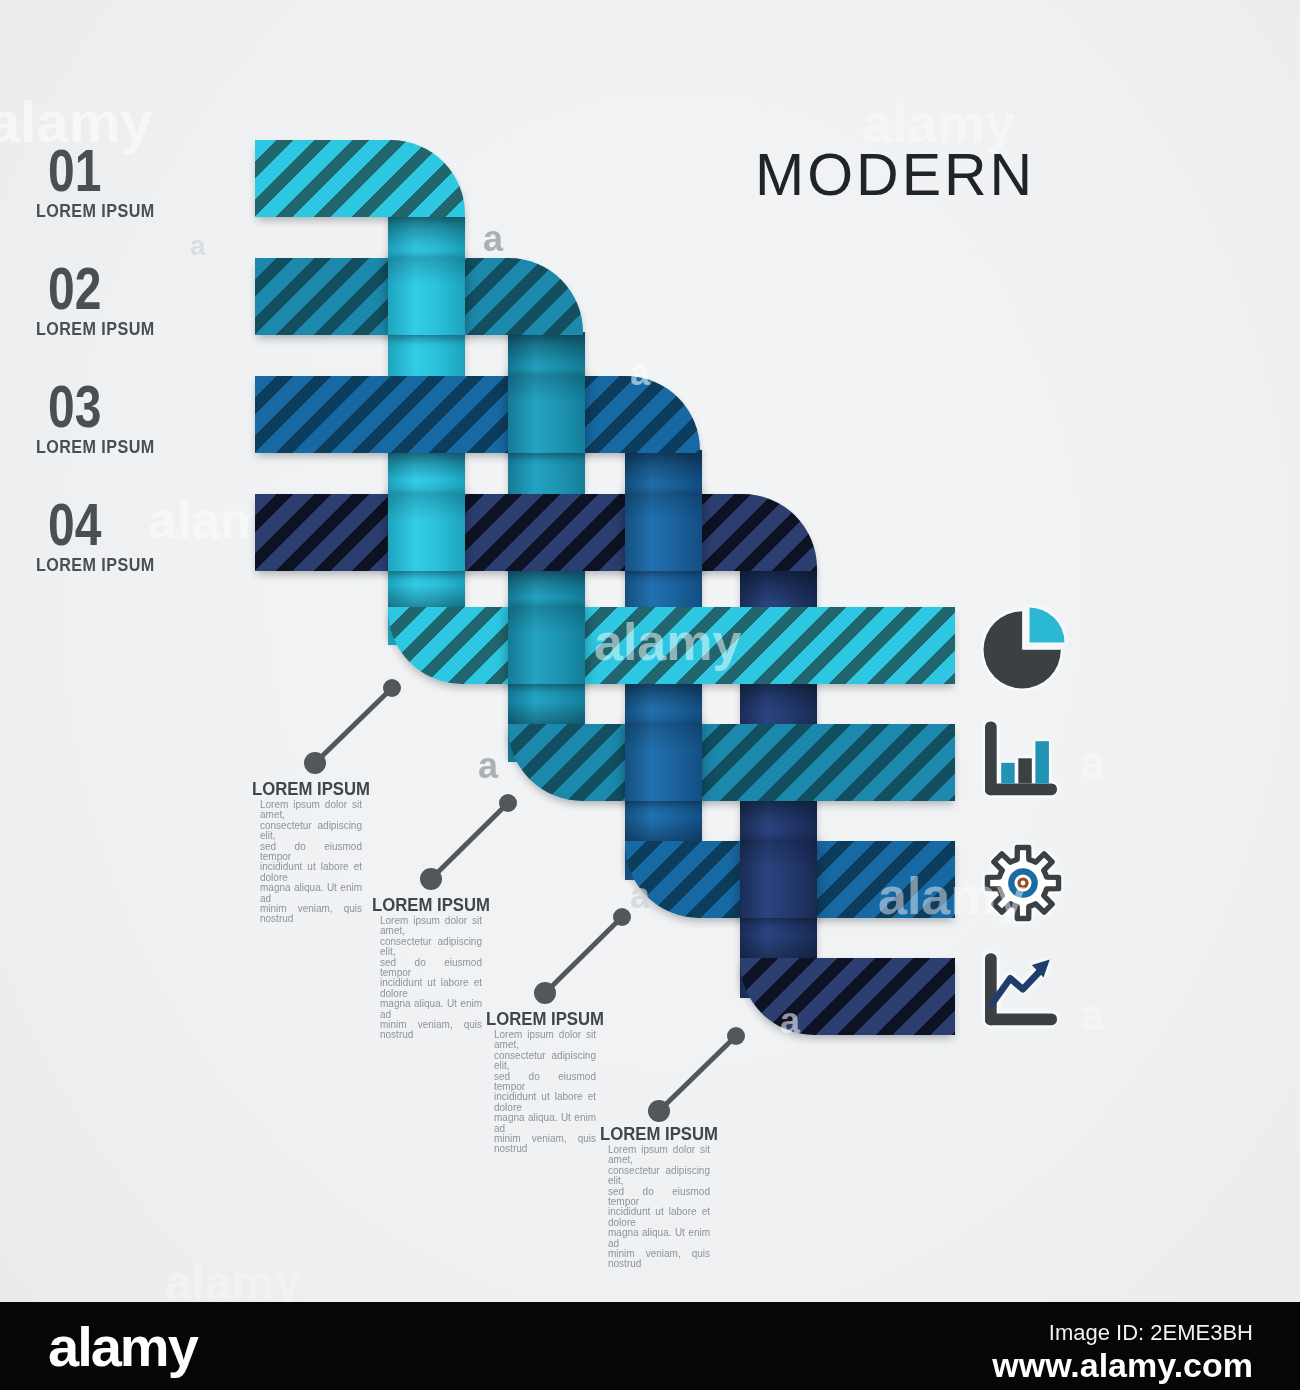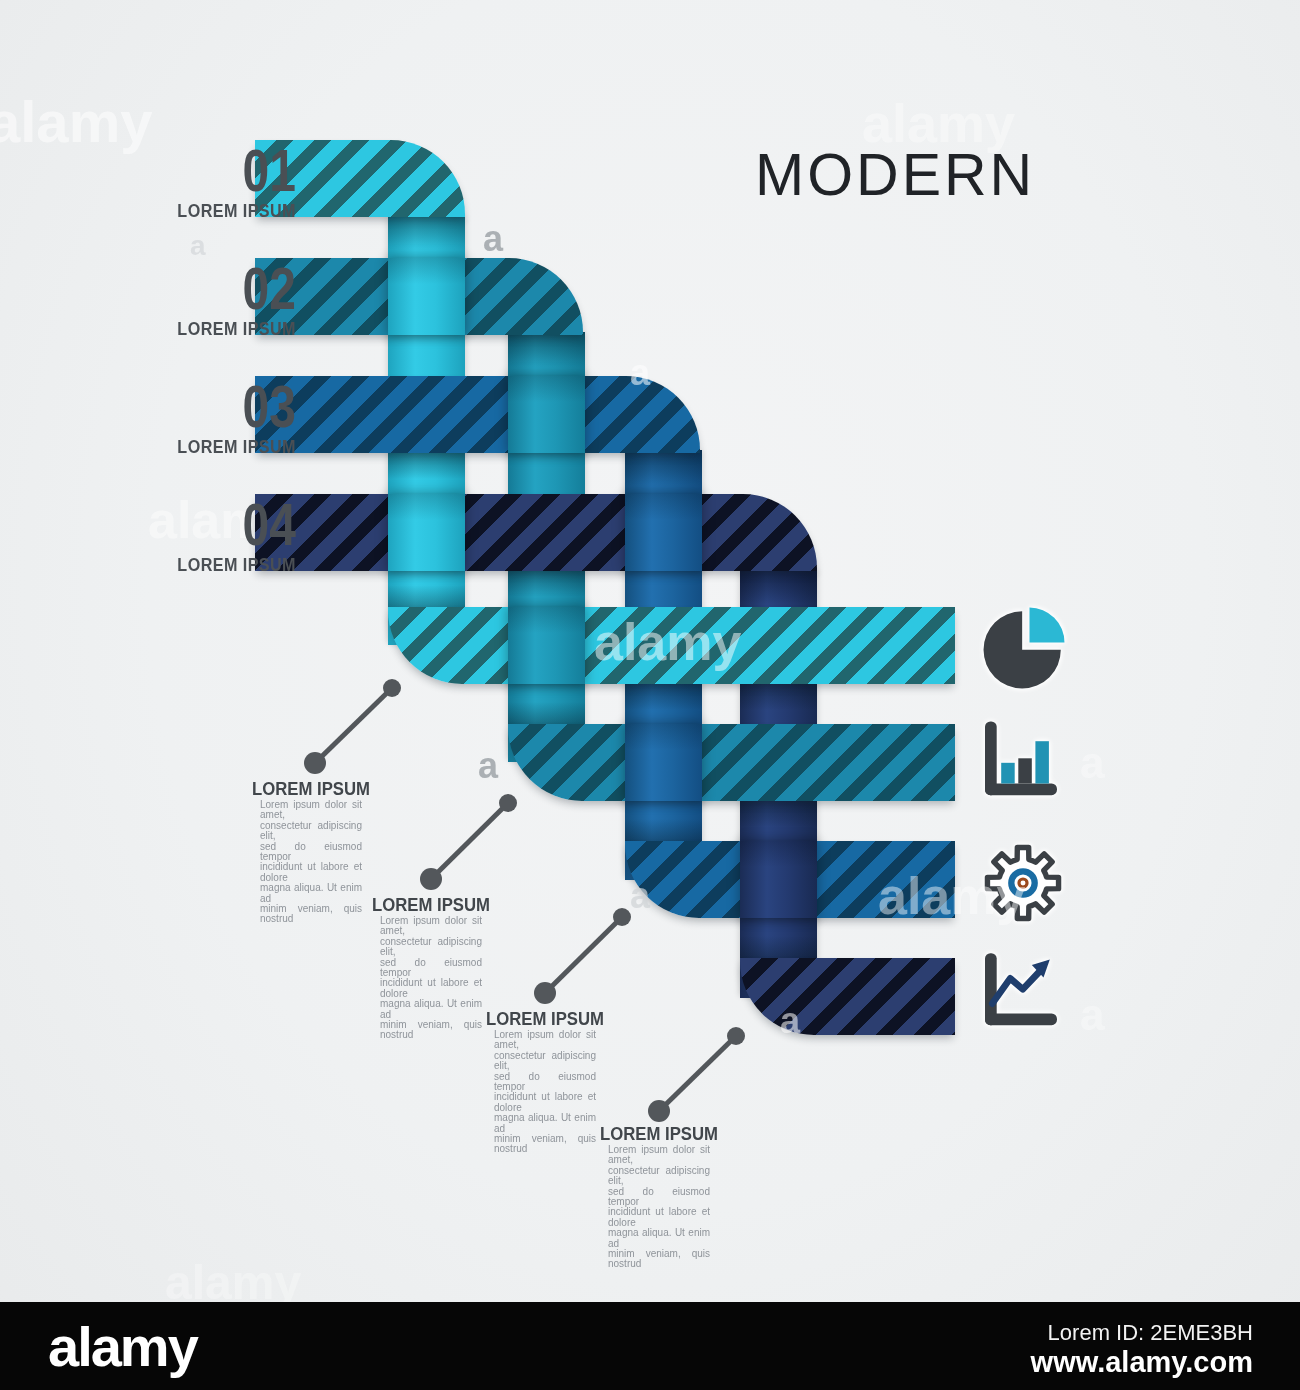--- a/index.html
+++ b/index.html
@@ -20,21 +20,21 @@
   .v3{background:linear-gradient(180deg,rgba(3,20,34,.50) 0,rgba(3,20,34,0) 36px),linear-gradient(90deg,#14507f 0,#2270af 35%,#1c649f 62%,#134e83 100%);}
   .v4{background:linear-gradient(180deg,rgba(4,10,26,.55) 0,rgba(4,10,26,0) 36px),linear-gradient(90deg,#1b2c55 0,#2a4480 35%,#243a70 62%,#192a52 100%);}
   .patch{position:absolute;width:77px;height:77px;z-index:4;box-shadow:0 0 11px 1px rgba(0,0,0,.32);}
   .pv1{background:linear-gradient(180deg,rgba(4,30,40,.22) 0,rgba(4,30,40,0) 26px),linear-gradient(90deg,#1ea4bf 0,#33cbe6 35%,#2cc2dd 62%,#1da2bd 100%);}
   .pv2{background:linear-gradient(180deg,rgba(4,26,36,.22) 0,rgba(4,26,36,0) 26px),linear-gradient(90deg,#147a96 0,#24a3c2 35%,#1e97b5 62%,#147e9a 100%);}
   .pv3{background:linear-gradient(180deg,rgba(3,20,34,.22) 0,rgba(3,20,34,0) 26px),linear-gradient(90deg,#14507f 0,#2270af 35%,#1c649f 62%,#134e83 100%);}
   .pv4{background:linear-gradient(180deg,rgba(4,10,26,.25) 0,rgba(4,10,26,0) 26px),linear-gradient(90deg,#1b2c55 0,#2a4480 35%,#243a70 62%,#192a52 100%);}
   .eshade{position:absolute;width:77px;height:26px;z-index:2;background:linear-gradient(180deg,rgba(5,20,30,.42),rgba(5,20,30,0));}
   .bshade{position:absolute;width:77px;height:22px;z-index:2;background:linear-gradient(0deg,rgba(5,20,30,.35),rgba(5,20,30,0));}
   
-  .step{position:absolute;left:16px;width:240px;text-align:right;z-index:5;color:#4a4f54;padding-left:40px;}
+  .step{position:absolute;left:0;width:240px;z-index:5;color:#4a4f54;}
   .step .num{font-size:60px;font-weight:bold;line-height:54px;letter-spacing:0;
              transform:scaleX(.80);transform-origin:right center;}
   .step .lbl{font-size:19px;font-weight:bold;letter-spacing:.5px;margin-top:2px;
              transform:scaleX(.85);transform-origin:right center;}
   
   .title{position:absolute;left:755px;top:146px;z-index:5;line-height:1;}
   .title .l1{font-size:59px;font-weight:300;letter-spacing:3px;color:#202327;}
   .title .l2{font-size:58px;margin-top:9px;letter-spacing:.5px;}
   .title .accent{font-weight:800;}
   .title .rest{font-weight:500;color:#26282c;}
@@ -46,21 +46,21 @@
   .conn{position:absolute;inset:0;width:1300px;height:1390px;z-index:5;pointer-events:none;}
   
   .icon{position:absolute;z-index:5;filter:drop-shadow(0 0 2.5px #fff) drop-shadow(0 0 2px rgba(255,255,255,.95));}
   
   .wm{position:absolute;font-weight:bold;color:#fff;z-index:6;pointer-events:none;white-space:nowrap;}
   .wm.bg{z-index:1;}
   
   .footer{position:absolute;left:0;bottom:0;width:1300px;height:88px;background:#060606;z-index:8;}
   .footer .flogo{position:absolute;left:48px;top:12px;font-size:56px;font-weight:bold;letter-spacing:-2px;color:#fff;}
   .footer .fid{position:absolute;right:47px;top:18px;font-size:22px;color:#f2f2f2;text-align:right;}
-  .footer .furl{position:absolute;right:47px;top:44px;font-size:29px;font-weight:bold;color:#fff;text-align:right;}
+  .footer .furl{position:absolute;right:47px;top:44px;font-size:34px;font-weight:bold;color:#fff;text-align:right;}
 </style>
 </head>
 <body>
 
 <div class="stage">
 
   <span class="wm bg" style="left:-12px;top:88px;font-size:58px;opacity:.55;">alamy</span>
   <span class="wm bg" style="left:862px;top:92px;font-size:54px;opacity:.38;">alamy</span>
   <span class="wm bg" style="left:148px;top:490px;font-size:52px;opacity:.45;">alamy</span>
   <span class="wm bg" style="left:165px;top:1255px;font-size:48px;opacity:.30;">alamy</span>
@@ -201,16 +201,16 @@
   <span class="wm" style="left:483px;top:218px;font-size:36px;opacity:.8;color:#9aa0a5;">a</span>
   <span class="wm" style="left:630px;top:352px;font-size:36px;opacity:.55;">a</span>
   <span class="wm" style="left:478px;top:745px;font-size:36px;opacity:.8;color:#9aa0a5;">a</span>
   <span class="wm" style="left:630px;top:875px;font-size:36px;opacity:.7;color:#cfd3d6;">a</span>
   <span class="wm" style="left:780px;top:1000px;font-size:36px;opacity:.55;">a</span>
   <span class="wm" style="left:1080px;top:738px;font-size:44px;opacity:.35;">a</span>
   <span class="wm" style="left:1080px;top:990px;font-size:44px;opacity:.35;">a</span>
 
   <div class="footer">
     <div class="flogo">alamy</div>
-    <div class="fid">Lorem ID: 2EME3BH</div>
+    <div class="fid">Image ID: 2EME3BH</div>
     <div class="furl">www.alamy.com</div>
   </div>
 </div>
 
 </body></html>

